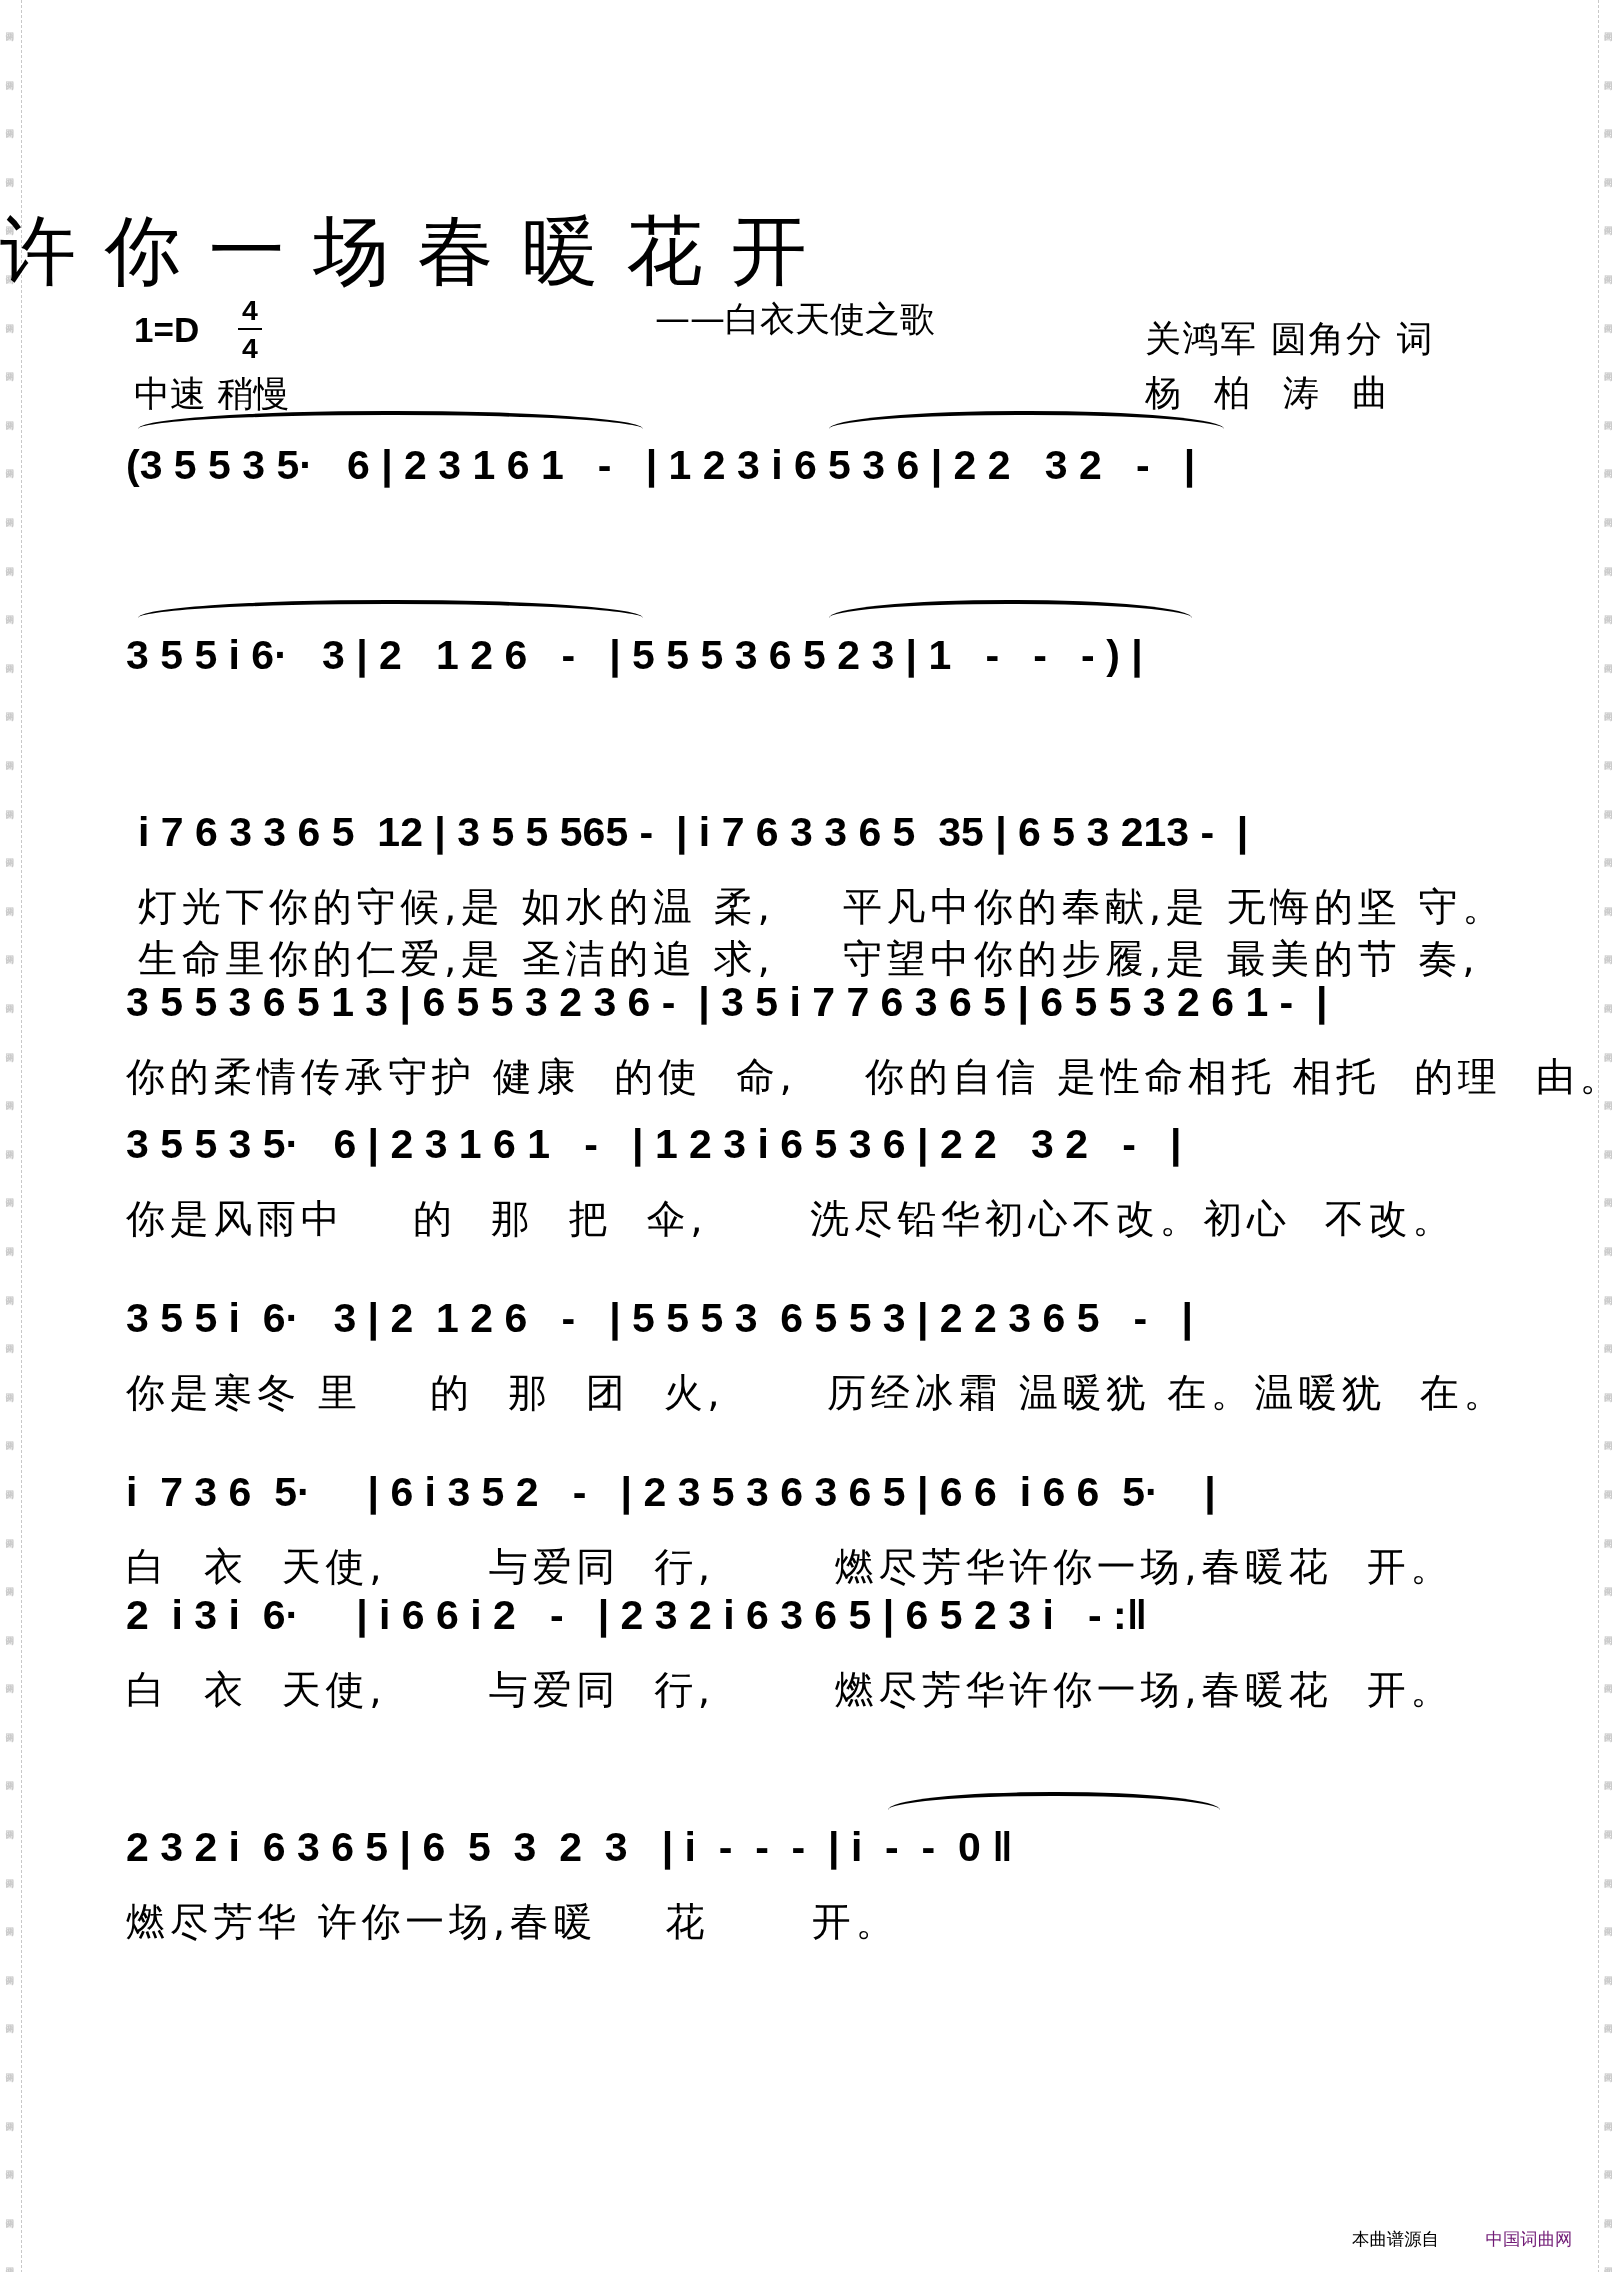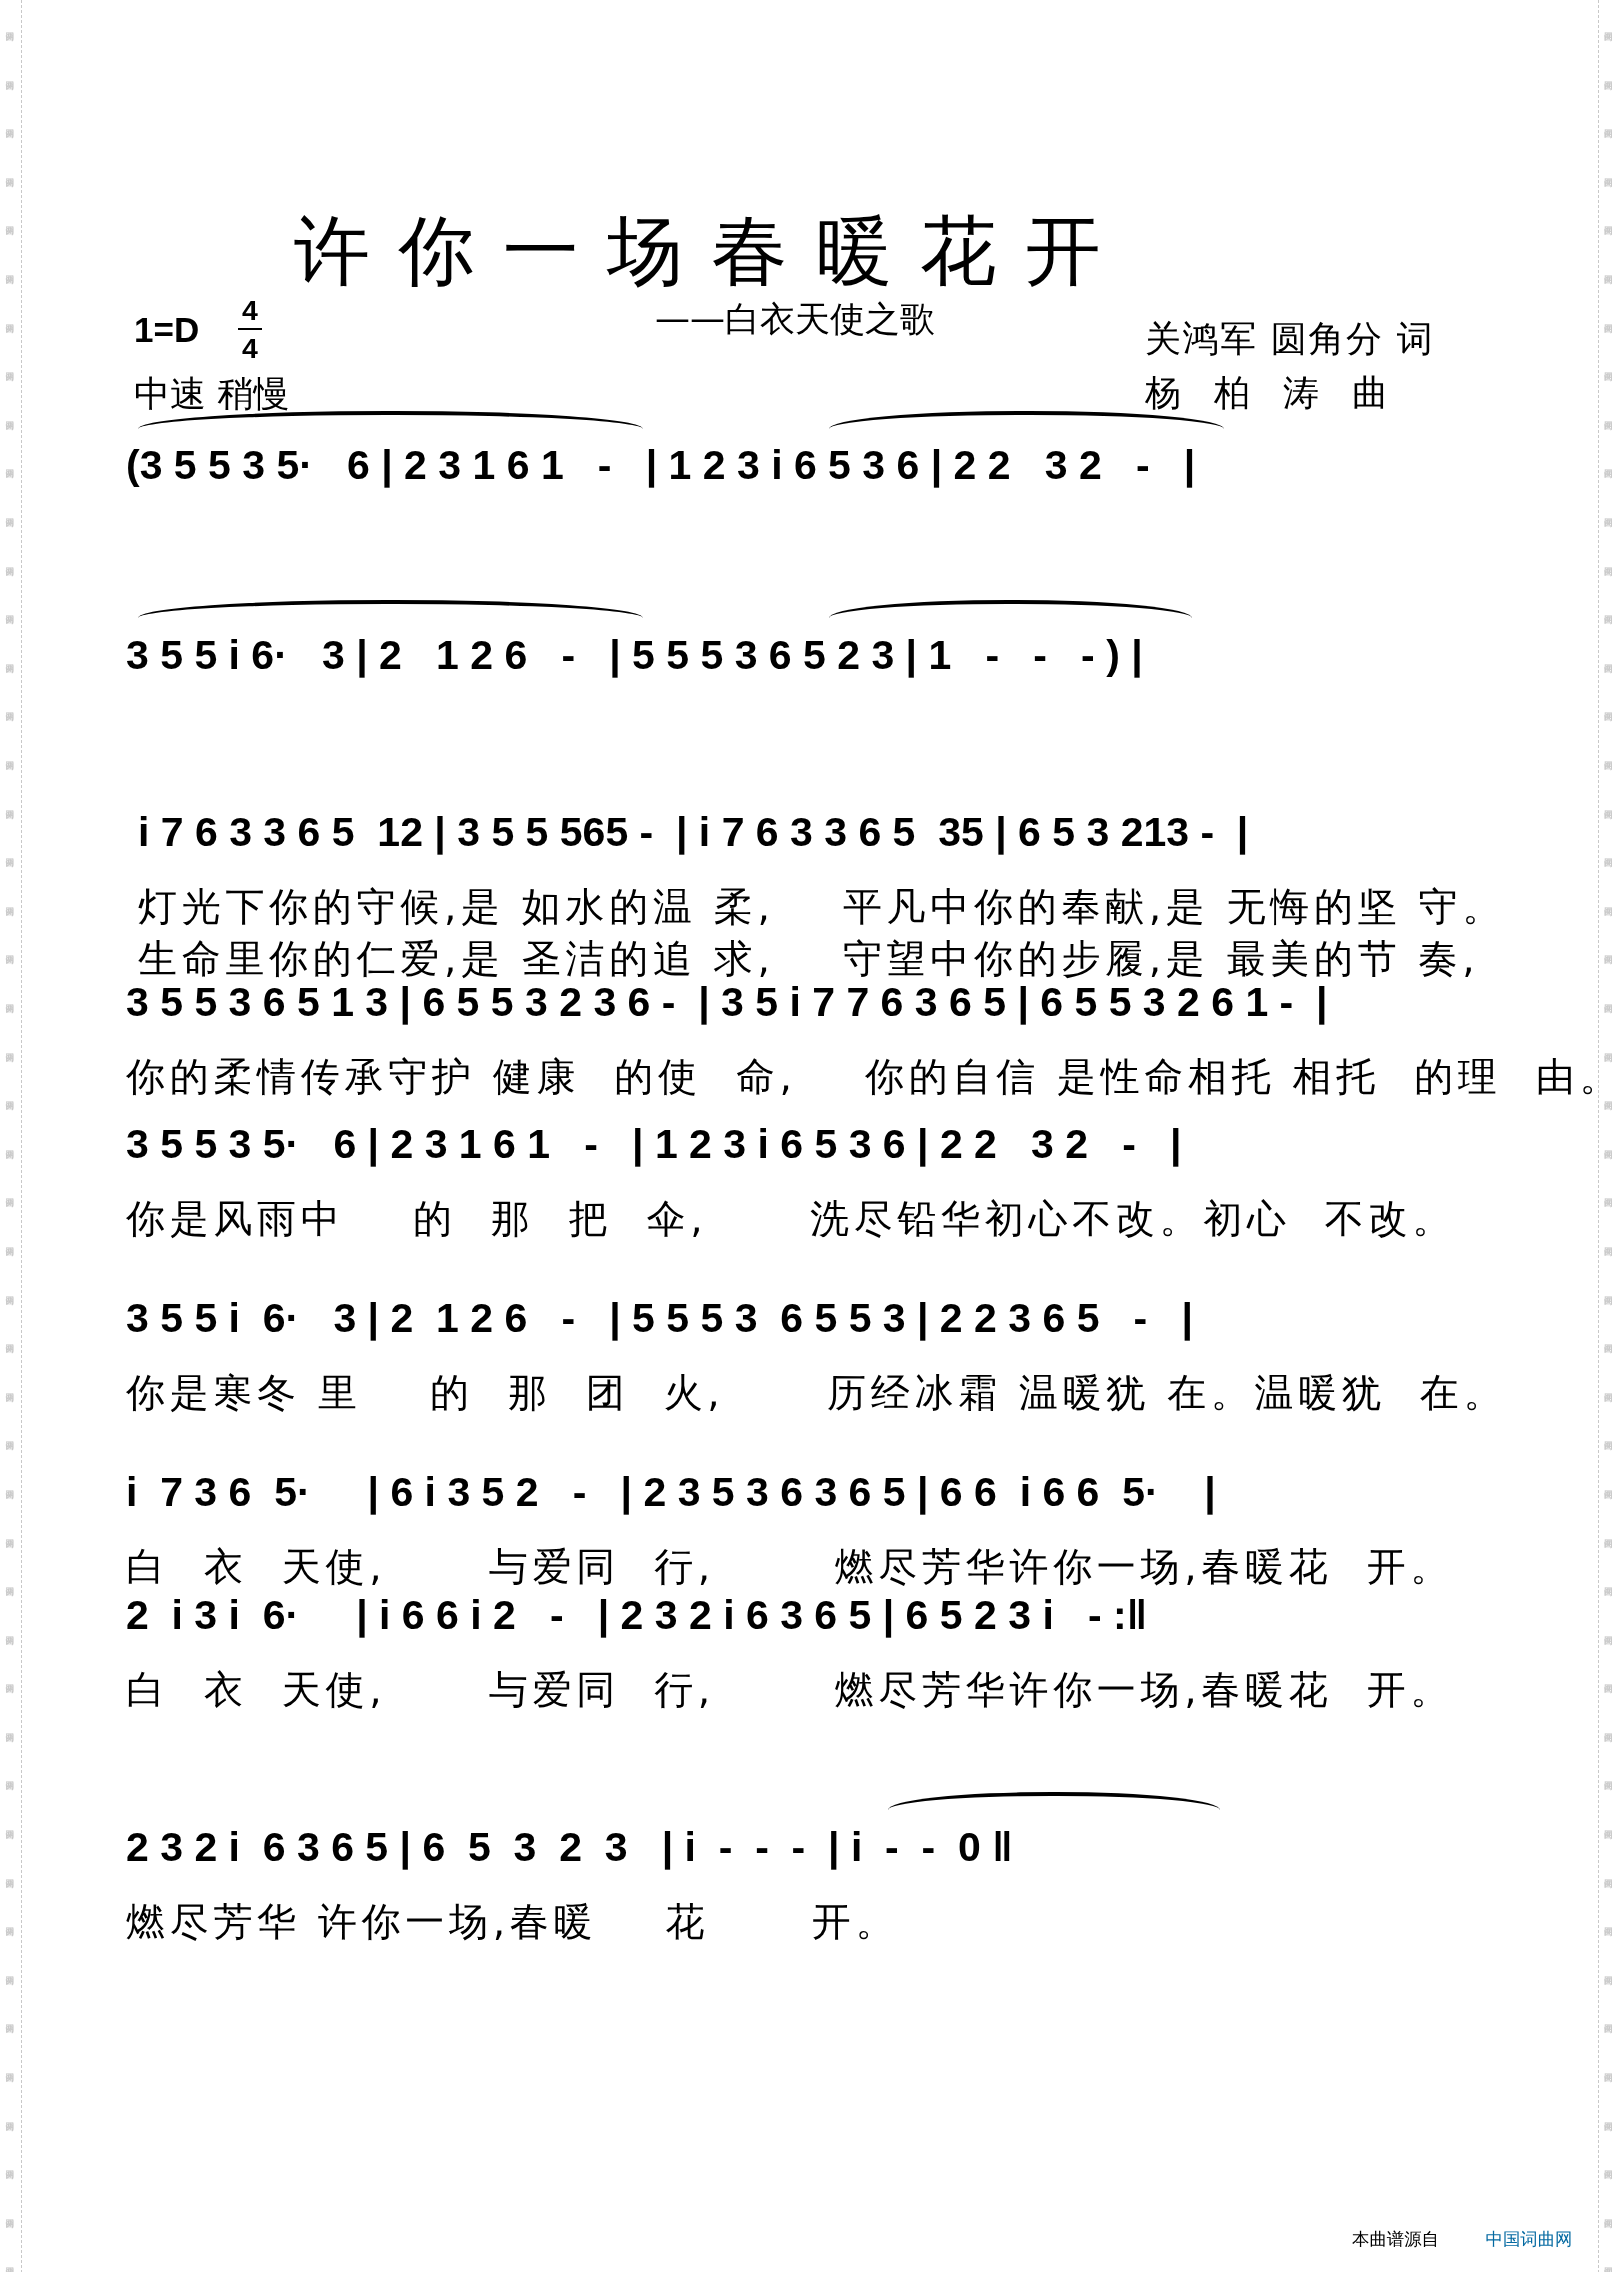--- a/index.html
+++ b/index.html
@@ -4,38 +4,38 @@
 <style>
   html, body { margin: 0; padding: 0; background: #ffffff; }
   body { width: 1619px; height: 2273px; position: relative; overflow: hidden; color: #000;
          font-family: "DejaVu Sans", "Liberation Sans", sans-serif; }
   .margin-strip { position: absolute; top: 0; bottom: 0; width: 20.5px; border-right: 1.6px dashed #c8c8c8;
                   color: #c8c8c8; font-size: 8.7px; line-height: 16px; text-align: center; overflow: hidden; }
   .margin-strip.left { left: 0; }
   .margin-strip.right { right: 0; border-right: none; border-left: 1.6px dashed #c8c8c8; }
   .margin-strip .wm { display: block; height: 47px; writing-mode: vertical-rl; margin: 0 auto; padding-top: 1.6px; }
 
-  .title { position: absolute; top: 201px; left: 0; width: 1423px; text-align: center; font-size: 76px;
+  .title { position: absolute; top: 201px; left: 0; width: 1423px; text-align: left; font-size: 76px;
            letter-spacing: 28.4px; font-weight: 500; font-family: "DejaVu Sans", sans-serif; }
   .subtitle { position: absolute; top: 296px; left: 655px; font-size: 35px; }
   .key { position: absolute; top: 310px; left: 134px; font-size: 35px; font-weight: bold; font-family: "Liberation Sans", sans-serif; }
   .timesig { position: absolute; top: 294px; left: 238px; width: 24px; text-align: center; font-size: 28.4px; font-weight: bold; line-height: 32px;
              font-family: "Liberation Sans", sans-serif; }
   .timesig .bar { display: block; height: 2.4px; background: #000; margin: 1.6px 0; }
   .tempo { position: absolute; top: 370px; left: 134px; font-size: 36px; }
   .credits { position: absolute; top: 312px; left: 1145px; font-size: 36px; line-height: 54px; }
   .credits div { letter-spacing: 1.6px; }
   .credits .composer { letter-spacing: 33px; }
 
   .row { position: absolute; left: 126px; width: 1374px; }
   .notes { position: relative; height: 71px; font-family: "Liberation Sans", sans-serif; font-weight: bold; font-size: 41px; white-space: pre; }
   .slur { position: absolute; border-top: 4px solid #000; border-radius: 50% 50% 0 0 / 100% 100% 0 0; height: 14.2px; }
   .lyric { font-size: 39px; white-space: pre; position: relative; height: 52px; letter-spacing: 4.7px; }
   .footer { position: absolute; top: 2227px; left: 1352px; font-size: 17.4px; }
-  .footer .brand { color: #0369a1; margin-left: 41px; }
+  .footer .brand { color: #701a75; margin-left: 41px; }
 </style>
 </head>
 <body>
 
 <div class="margin-strip left" id="wmL">
     <span class="wm">词曲网</span>
     <span class="wm">词曲网</span>
     <span class="wm">词曲网</span>
     <span class="wm">词曲网</span>
     <span class="wm">词曲网</span>

